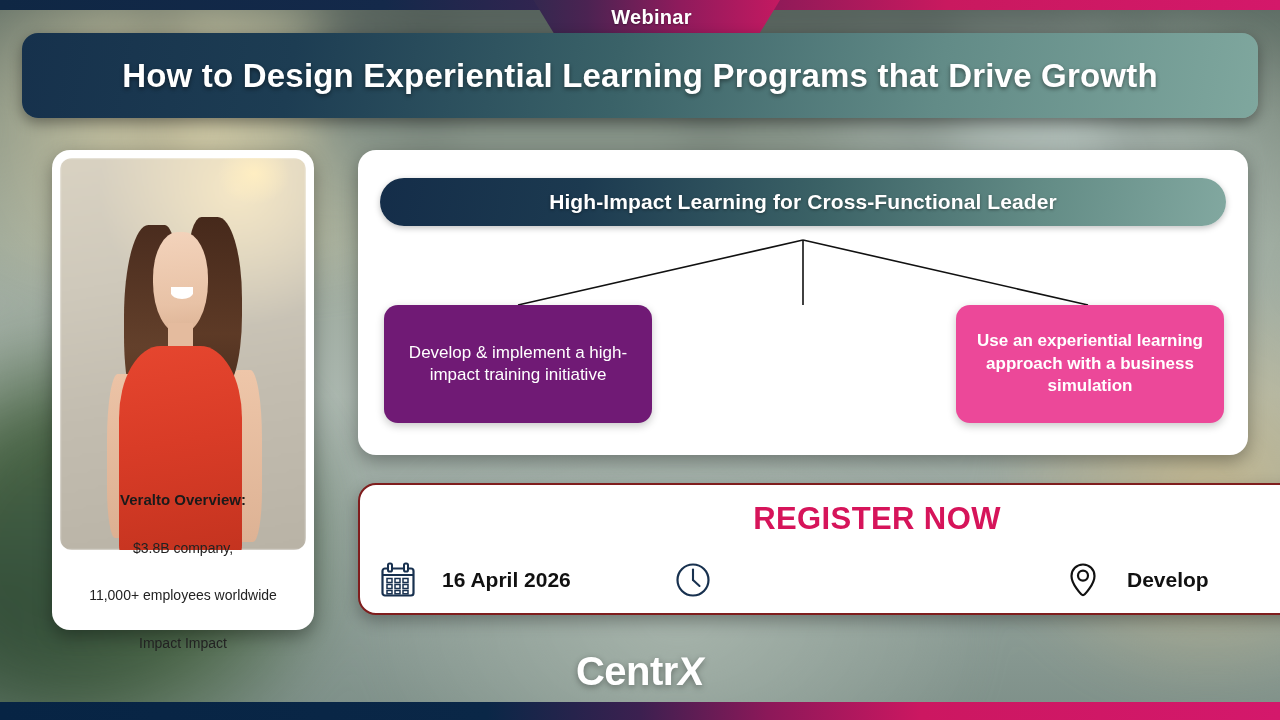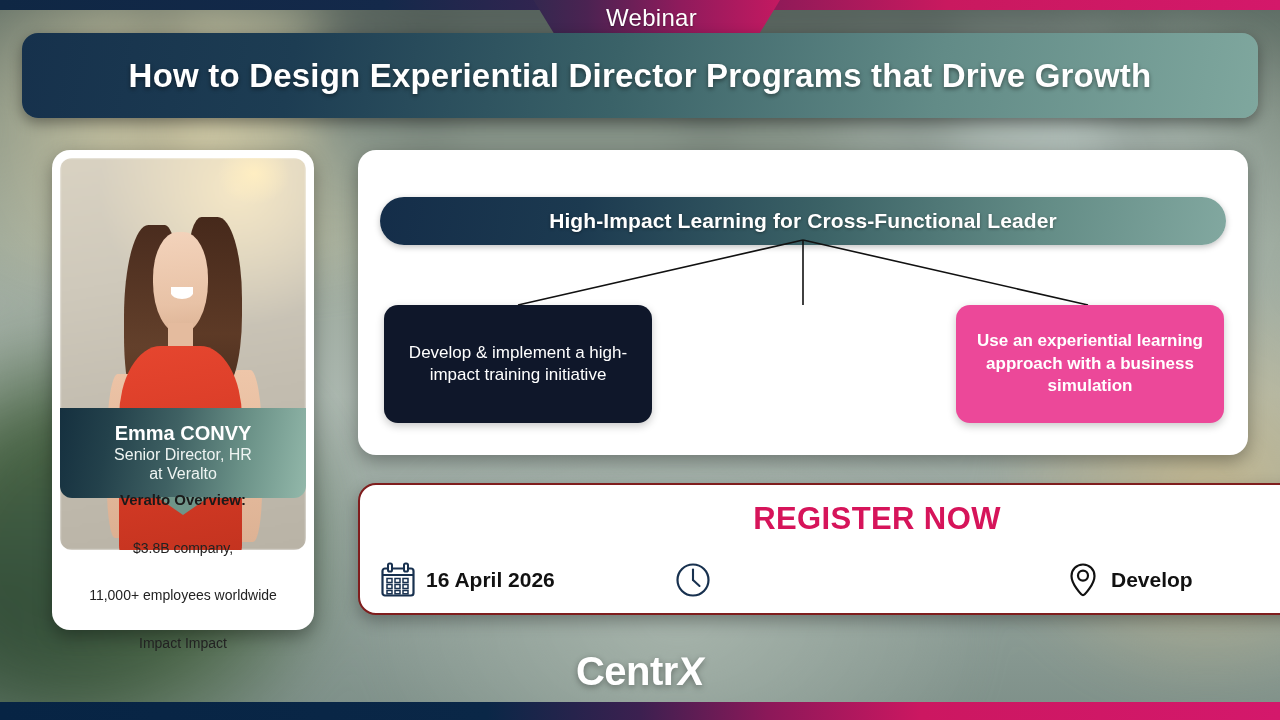--- a/index.html
+++ b/index.html
@@ -47,21 +47,21 @@
     z-index:5;
   }
   .webinar-tab {
     position:absolute; left:512px; top:0; width:268px; height:35px;
     background:linear-gradient(90deg,#2b2a4e 0%,#4b2352 28%,#8e1b5c 62%,#c41961 100%);
     clip-path: polygon(8% 0, 100% 0, 92% 100%, 16% 100%);
     z-index:6;
     display:flex; align-items:center; justify-content:center;
   }
   .webinar-tab span {
-    color:#fff; font-weight:normal; font-size:24px; letter-spacing:.3px;
+    color:#fff; font-weight:bold; font-size:20px; letter-spacing:.3px;
     text-shadow:0 1px 2px rgba(0,0,0,.35);
     margin-left:11px;
   }
 
   
   .title-bar {
     position:absolute; left:22px; top:33px; width:1236px; height:85px;
     border-radius:16px;
     background:linear-gradient(100deg,#16314c 0%,#1d3d53 22%,#3a6268 48%,#628b87 74%,#7fa79e 100%);
     box-shadow:0 5px 14px rgba(0,0,0,.38);
@@ -140,21 +140,21 @@
   .ov-line  { font-size:14px; color:#222; line-height:1.32; }
 
   
   .diagram-panel {
     position:absolute; left:358px; top:150px; width:890px; height:305px;
     background:#fff; border-radius:18px;
     box-shadow:0 6px 18px rgba(0,0,0,.32);
     z-index:7;
   }
   .dg-header {
-    position:absolute; left:22px; top:47px; width:846px; height:48px;
+    position:absolute; left:22px; top:28px; width:846px; height:48px;
     border-radius:24px;
     background:linear-gradient(100deg,#142d49 0%,#1c3a50 24%,#3b6266 52%,#638c86 78%,#82a8a0 100%);
     display:flex; align-items:center; justify-content:center;
     box-shadow:0 2px 6px rgba(0,0,0,.25);
   }
   .dg-header span {
     color:#fff; font-size:21px; font-weight:bold; letter-spacing:.1px;
     text-shadow:0 1px 3px rgba(0,0,0,.4);
   }
   .connectors { position:absolute; left:0; top:0; width:890px; height:305px; pointer-events:none; }
@@ -181,21 +181,21 @@
     z-index:7;
   }
   .reg-title {
     position:absolute; left:0; top:16px; width:100%; text-align:center;
     color:#d6145a; font-size:31px; font-weight:bold; letter-spacing:.4px;
   }
   .reg-items {
     position:absolute; left:18px; top:66px; width:850px; height:58px;
     display:flex; align-items:center;
   }
-  .reg-item { display:flex; align-items:center; gap:8px; }
+  .reg-item { display:flex; align-items:center; gap:24px; }
   .reg-item.it0 { width:295px; }
   .reg-item.it1 { width:390px; }
   .reg-item.it2 { width:165px; }
   .reg-item .lbl { font-size:21px; font-weight:bold; color:#111; white-space:nowrap; }
   .reg-icon { flex:0 0 auto; width:40px; height:40px; display:block; }
 
   
   .logo {
     position:absolute; left:0; bottom:26px; width:100%; text-align:center; z-index:7;
   }
@@ -230,43 +230,38 @@
     <div class="mull" style="left:88%"></div>
   </div>
 </div>
 
 <div class="top-strip"></div>
 <div class="webinar-tab">
   <span>Webinar</span>
 </div>
 
 <div class="title-bar">
-  <h1>How to Design Experiential Director Programs that Drive Growth</h1>
+  <h1>How to Design Experiential Learning Programs that Drive Growth</h1>
 </div>
 
 <div class="speaker-card">
 
   <div class="photo-wrap">
     <div class="photo-bg"></div>
     <div class="lamp"></div>
     <div class="hair-l"></div>
     <div class="hair-r"></div>
     <div class="face"></div>
     <div class="smile"></div>
     <div class="neck"></div>
     <div class="arm-l"></div>
     <div class="arm-r"></div>
     <div class="dress"></div>
   </div>
 
-  <div class="name-banner">
-    <div class="sp-name">Emma CONVY</div>
-    <div class="sp-role">Senior Director, HR</div>
-    <div class="sp-org">at Veralto</div>
-  </div>
 
   <div class="overview">
     <div class="ov-title">Veralto Overview:</div>
     <div class="ov-line">$3.8B company,</div>
     <div class="ov-line">11,000+ employees worldwide</div>
     <div class="ov-line">Impact Impact</div>
   </div>
 </div>
 
 <div class="diagram-panel">
@@ -274,21 +269,21 @@
     <span>High-Impact Learning for Cross-Functional Leader</span>
   </div>
 
   <svg class="connectors" viewBox="0 0 890 305" preserveAspectRatio="none">
     <line x1="445" y1="90" x2="160" y2="155" stroke="#111" stroke-width="1.6"></line>
     <line x1="445" y1="90" x2="445" y2="155" stroke="#111" stroke-width="1.6"></line>
     <line x1="445" y1="90" x2="730" y2="155" stroke="#111" stroke-width="1.6"></line>
   </svg>
 
   <div class="dg-boxes">
-    <div class="dg-box c1" style="background: #0f172a;">
+    <div class="dg-box c1" style="background: #701a75;">
       <span>Develop &amp; implement a high-impact training initiative</span>
     </div>
     <div class="dg-box c2" style="background: #ec4899; font-weight: bold;">
       <span>Use an experiential learning approach with a business simulation</span>
     </div>
   </div>
 </div>
 
 <div class="register-panel">
   <div class="reg-title">REGISTER NOW</div>

